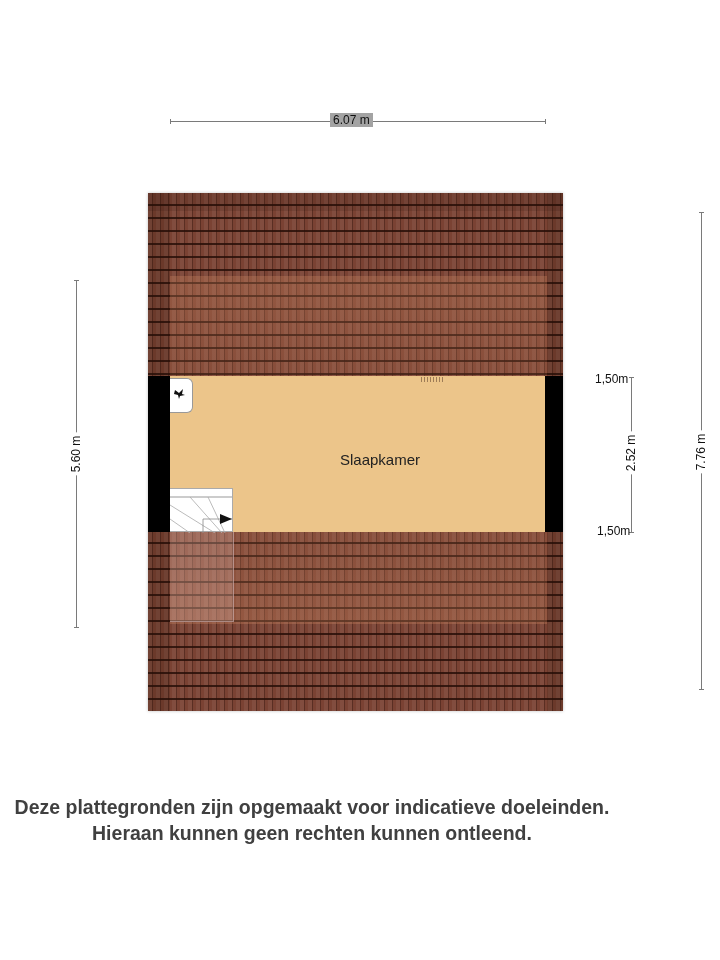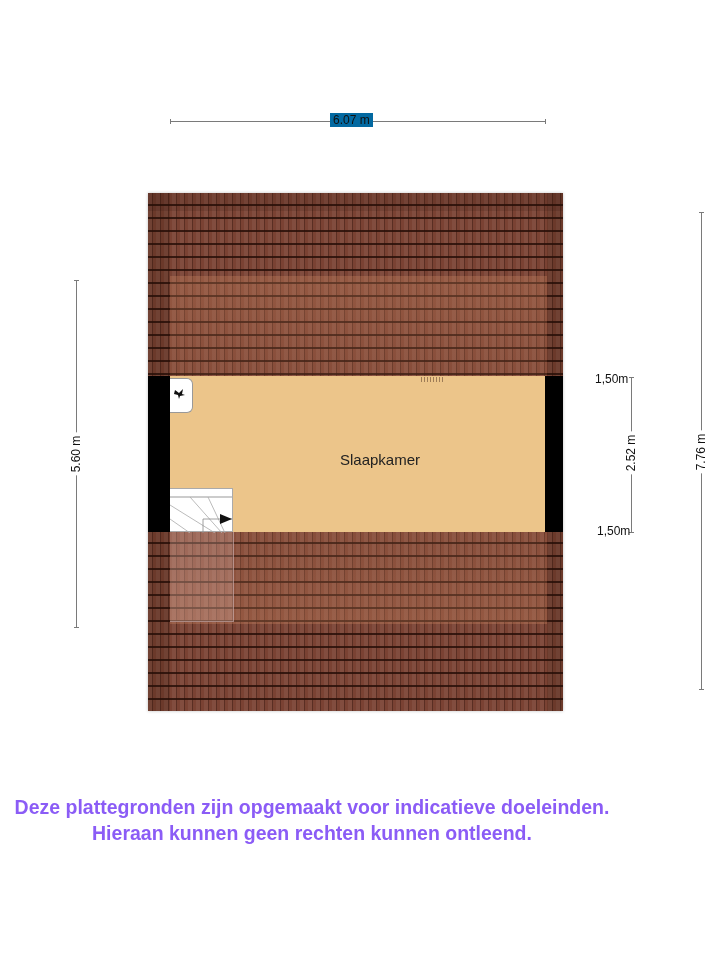--- a/index.html
+++ b/index.html
@@ -5,21 +5,21 @@
   html, body { margin: 0; padding: 0; }
   body {
     width: 720px; height: 960px; background: #ffffff; position: relative; overflow: hidden;
     font-family: "Liberation Sans", sans-serif;
   }
   .abs { position: absolute; margin-left: 19px; }
   .dim-line-h { position: absolute; height: 1px; background: #7a7a7a; }
   .dim-line-v { position: absolute; width: 1px; background: #7a7a7a; }
   .tick-v { position: absolute; width: 1px; height: 5px; background: #7a7a7a; }
   .tick-h { position: absolute; height: 1px; width: 5px; background: #7a7a7a; }
-  .dim-label { position: absolute; font-size: 12px; color: #111; background: #0369a1; padding: 0 3px; white-space: nowrap; }
+  .dim-label { position: absolute; font-size: 12px; color: #111; background: #a3a3a3; padding: 0 3px; white-space: nowrap; }
   .dim-label-v { position: absolute; font-size: 12px; color: #111; background: #fff; padding: 0 3px; white-space: nowrap; transform: rotate(-90deg); transform-origin: center center; }
 
   .roof {
     position: absolute; left: 148px; top: 193px; width: 415px; height: 518px;
     background-color: #7a4233;
     background-image:
       repeating-linear-gradient(180deg, rgba(40,15,8,0.0) 0px, rgba(40,15,8,0.0) 11px, rgba(40,15,8,0.85) 11px, rgba(40,15,8,0.85) 13px),
       repeating-linear-gradient(90deg, rgba(255,255,255,0.06) 0px, rgba(255,255,255,0.06) 4px, rgba(30,10,5,0.35) 4px, rgba(30,10,5,0.35) 5px, rgba(255,255,255,0.0) 5px, rgba(255,255,255,0.0) 8px);
     box-shadow: 0 0 3px rgba(0,0,0,0.25);
   }
@@ -49,21 +49,21 @@
   }
   .heater-glyph { position:absolute; left:3px; top:8px; font-size:13px; color:#111; line-height:1; }
 
   .vent { position:absolute; left:421px; top:377px; width:22px; height:5px;
     background: repeating-linear-gradient(90deg, #8a6a4a 0 1px, transparent 1px 3px); opacity:0.8; }
   .stairs-top { position:absolute; left:170px; top:488px; width:63px; height:44px; background:#fff; border:1px solid #aaa; border-left:none; box-sizing:border-box; }
   .stairs-overlay { position:absolute; left:170px; top:532px; width:63px; height:89px; background: rgba(255,230,230,0.18); border-right:1px solid rgba(200,170,170,0.6); border-bottom:1px solid rgba(200,170,170,0.6); }
 
   .disclaimer {
     position: absolute; left: 0; width: 624px; text-align: center;
-    font-weight: bold; font-size: 19.5px; color: #8b5cf6; line-height: 26px;
+    font-weight: bold; font-size: 19.5px; color: #404040; line-height: 26px;
   }
 </style>
 </head>
 <body>
 
 <div>
   <div class="dim-line-h" style="left:170px; top:121px; width:375px;"></div>
   <div class="tick-v" style="left:170px; top:119px;"></div>
   <div class="tick-v" style="left:545px; top:119px;"></div>
   <div class="dim-label" style="left:330px; top:113px;">6.07 m</div>

